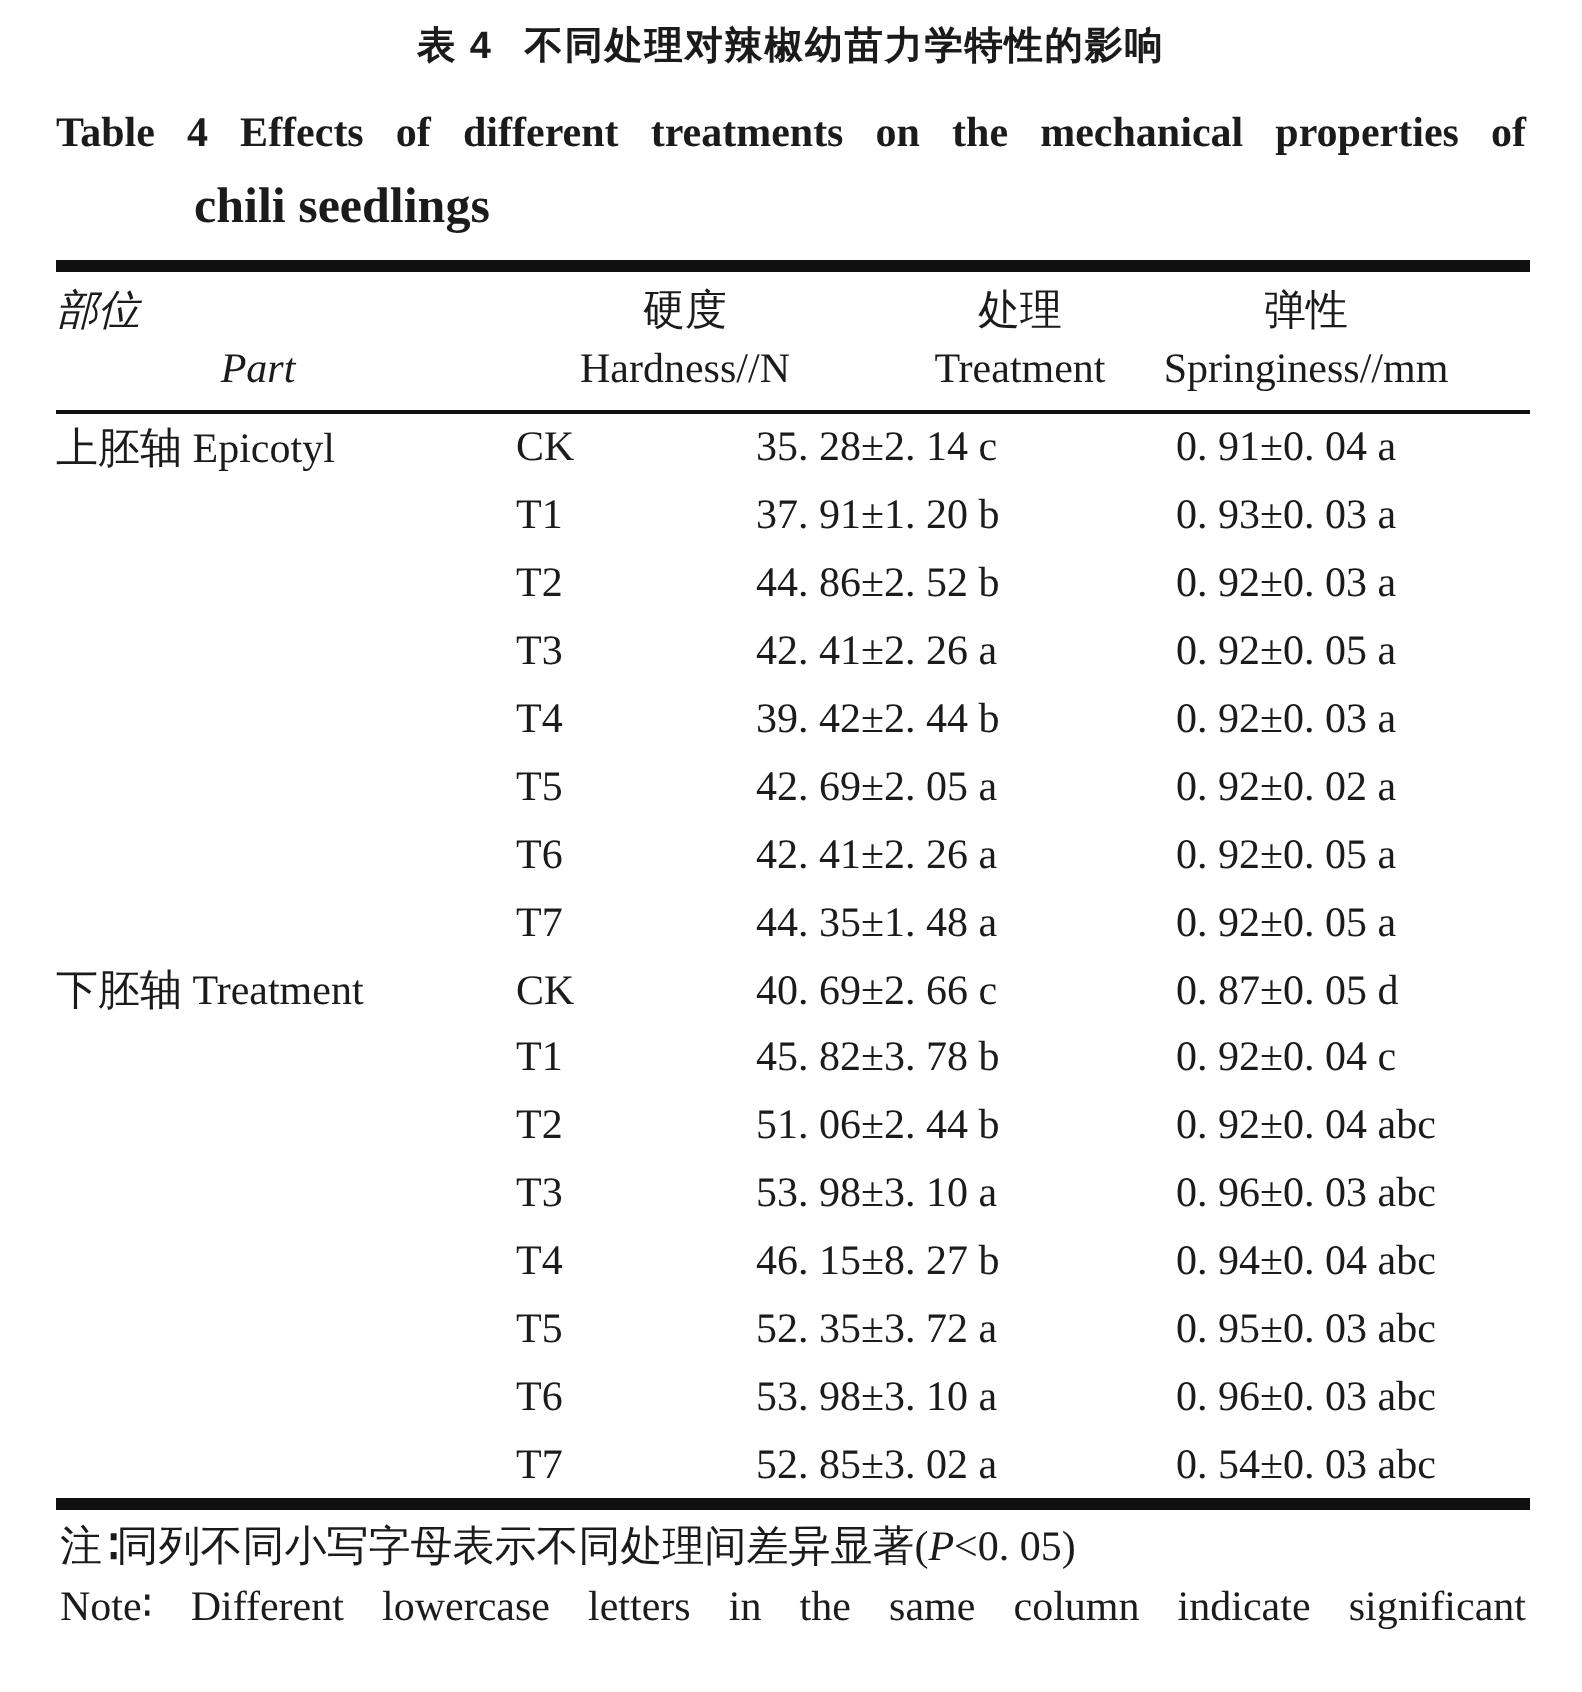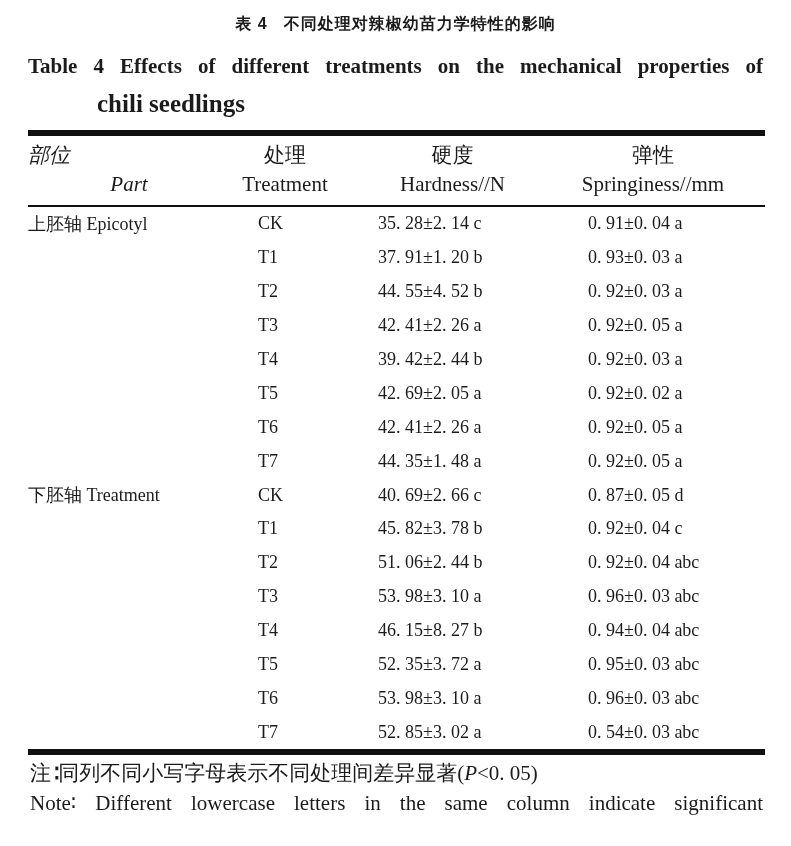--- a/index.html
+++ b/index.html
@@ -9,21 +9,21 @@
     color:#1b1b1b;
     -webkit-font-smoothing:antialiased;
   }
   .page { position:relative; width:791px; height:846px; overflow:hidden; }
 
   
   .zh-title {
     margin-top:8px;
     text-align:center;
     font-weight:bold;
-    font-size:16px;
+    font-size:19px;
     line-height:32px;
     letter-spacing:1px;
     font-family:"Liberation Sans","DejaVu Sans",sans-serif;
   }
   .zh-title .tnum { margin-right:16px; }
   .en-title-line1 {
     margin:8px 28px 0 28px;
     font-weight:bold;
     font-size:21px;
     line-height:36px;
@@ -47,21 +47,21 @@
   .th .zh { display:block; font-family:"Liberation Serif","DejaVu Serif",serif; }
   .th .en { display:block;text-align:center; }
   .c1 { width:202px; }
   .c2 { width:110px; }
   .c3 { width:225px; }
   .c4 { width:200px; }
   .th.c1 { text-align:left;font-style:italic; }
   .th.c2, .th.c3 { text-align:center; }
   .th.c4 { text-align:center; padding-right:24px; box-sizing:border-box; }
 
-  .drow { display:flex; height:33.9px; align-items:center; font-size:18px; }
+  .drow { display:flex; height:33.9px; align-items:center; font-size:21px; }
   .td { white-space:nowrap; }
   .td.c2 { padding-left:28px; box-sizing:border-box; }
   .td.c3 { padding-left:38px; box-sizing:border-box; }
   .td.c4 { padding-left:23px; box-sizing:border-box; }
 
   
   .notes { margin:2px 28px 0 30px; font-size:21px; }
   .note-zh  { line-height:30px; margin-top:3px; }
   .note-en1 { line-height:30px; text-align:justify; text-align-last:justify; }
   .p-ital { font-style:italic; }
@@ -79,27 +79,27 @@
   <div class="en-title-line2">chili seedlings</div>
 
   <div class="tbl">
     <div class="rule-thick"></div>
 
     <div class="hrow">
       <div class="th c1">
         <span class="zh">部位</span>
         <span class="en">Part</span>
       </div>
+      <div class="th c3">
+        <span class="zh">硬度</span>
+        <span class="en">Hardness//N</span>
+      </div>
       <div class="th c2">
         <span class="zh">处理</span>
         <span class="en">Treatment</span>
-      </div>
-      <div class="th c3">
-        <span class="zh">硬度</span>
-        <span class="en">Hardness//N</span>
       </div>
       <div class="th c4">
         <span class="zh">弹性</span>
         <span class="en">Springiness//mm</span>
       </div>
     </div>
 
     <div class="rule-thin"></div>
 
     <div>
@@ -111,21 +111,21 @@
       </div>
       <div class="drow">
         <div class="td c1"></div>
         <div class="td c2">T1</div>
         <div class="td c3">37. 91±1. 20 b</div>
         <div class="td c4">0. 93±0. 03 a</div>
       </div>
       <div class="drow">
         <div class="td c1"></div>
         <div class="td c2">T2</div>
-        <div class="td c3">44. 55±4. 52 b</div>
+        <div class="td c3">44. 86±2. 52 b</div>
         <div class="td c4">0. 92±0. 03 a</div>
       </div>
       <div class="drow">
         <div class="td c1"></div>
         <div class="td c2">T3</div>
         <div class="td c3">42. 41±2. 26 a</div>
         <div class="td c4">0. 92±0. 05 a</div>
       </div>
       <div class="drow">
         <div class="td c1"></div>

